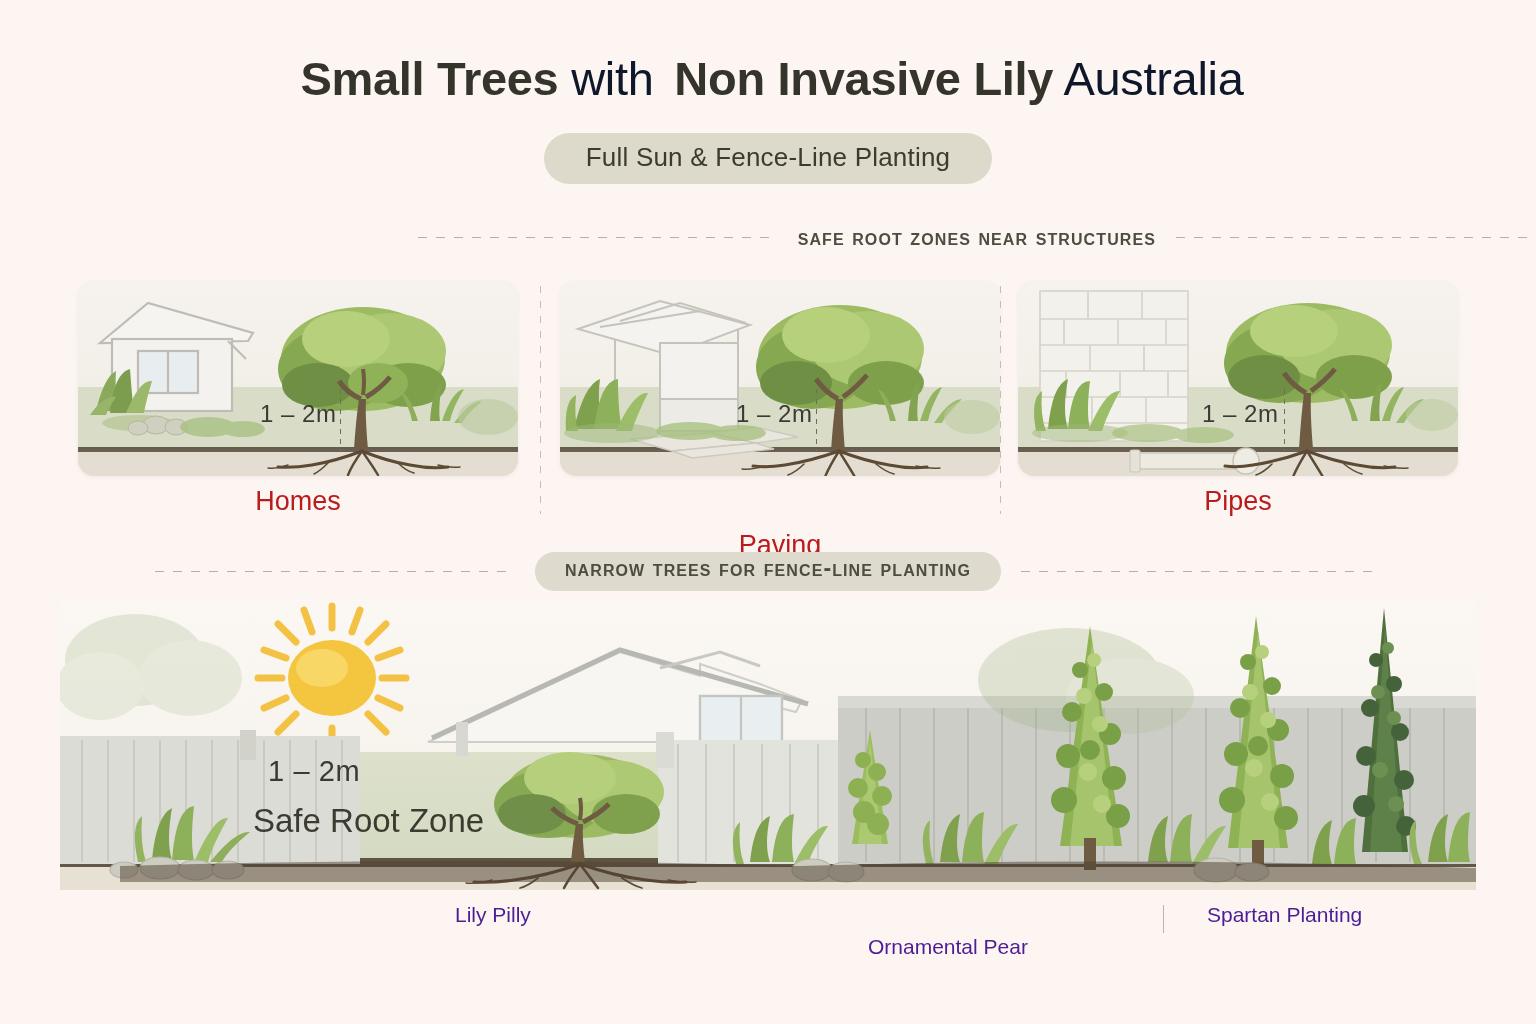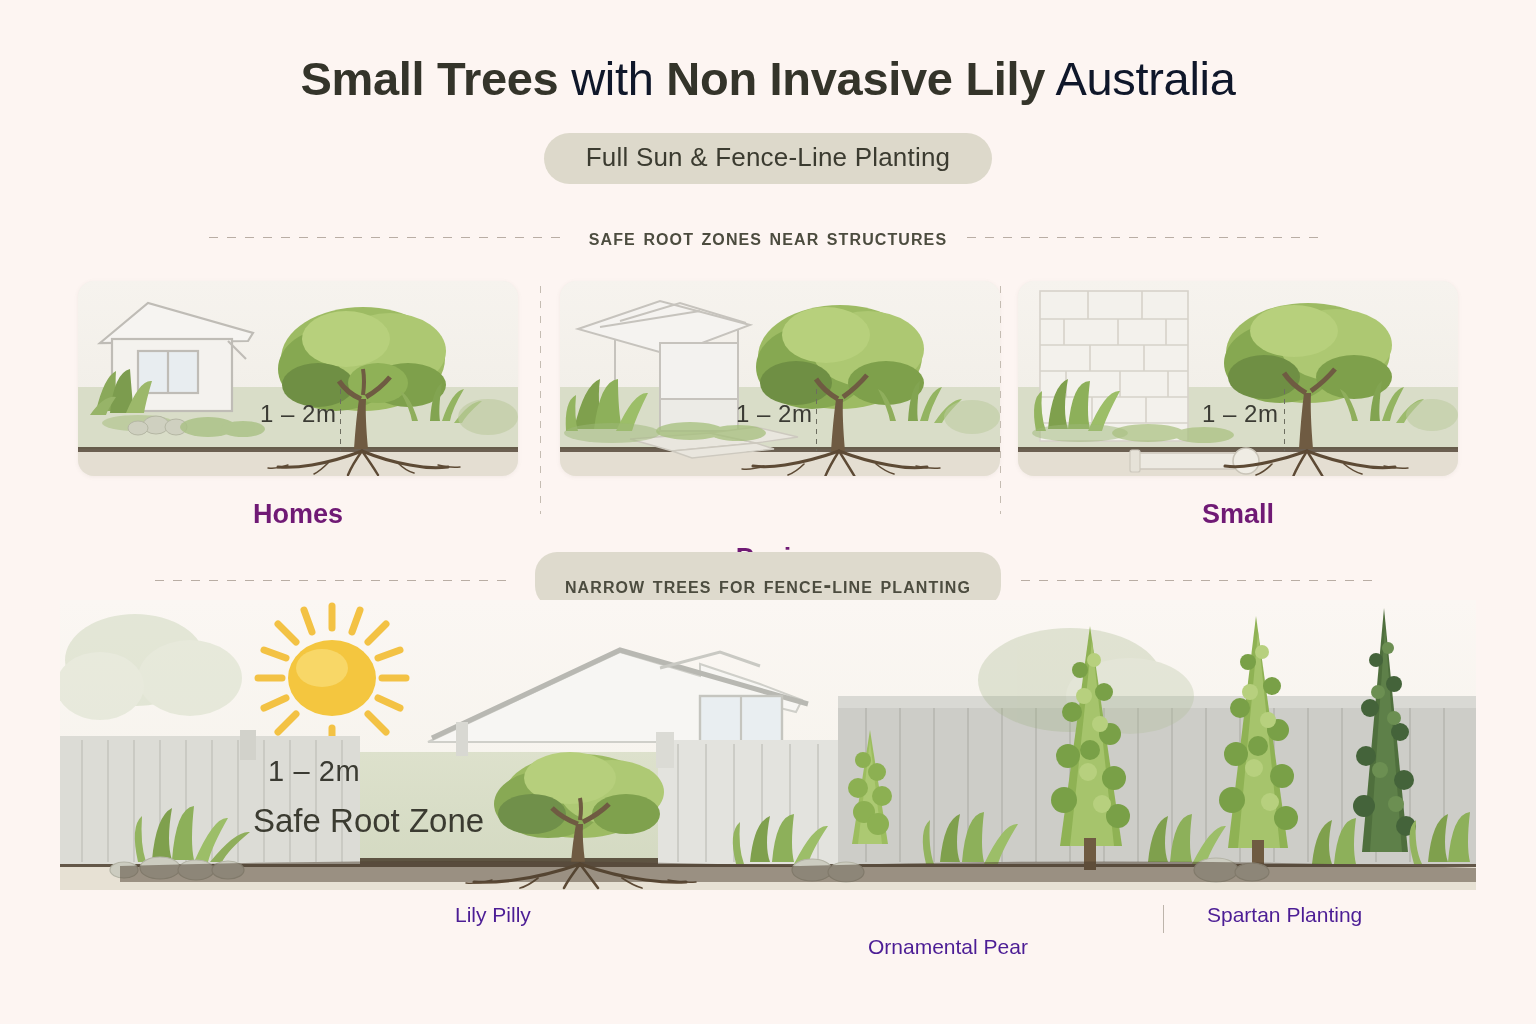--- a/index.html
+++ b/index.html
@@ -15,21 +15,21 @@
   
   .title {
     position: absolute; top: 52px; left: 0; width: 1536px;
     text-align: center;
     font-size: 47px;
     line-height: 1.16;
     color: #34342a;
     letter-spacing: -0.3px;
     white-space: nowrap;
   }
-  .title .b { font-weight: 700; }
+  .title .b { font-weight: 700; margin-left: 8px; }
   .title .l { font-weight: 400; color: #0f172a; text-align: center; }
 
   .subtitle-wrap {
     position: absolute; top: 133px; left: 0; width: 1536px;
     text-align: center;
   }
   .subtitle {
     display: inline-block;
     background: #ddd9cb;
     color: #3b3b30;
@@ -57,21 +57,21 @@
     font-weight: 700;
     letter-spacing: 1.1px;
     font-variant: small-caps;
     text-transform: lowercase;
     white-space: nowrap;
   }
   .sec-label::first-letter { font-size: 23px; }
   .sec-pill {
     background: #dedacd;
     border-radius: 22px;
-    padding: 20px 30px 9px;
+    padding: 3px 30px 9px;
   }
 
   
   .cards { position: absolute; top: 281px; left: 0; width: 1536px; height: 250px; }
   .card {
     position: absolute; top: 0; height: 195px;
     border-radius: 16px;
     background: #f2efe9;
     overflow: hidden;
     box-shadow: 0 1px 4px rgba(120,110,100,.09);
@@ -96,22 +96,22 @@
   .card .meas {
     position: absolute; top: 119px; font-size: 24px; color: #3b3b34;
     letter-spacing: .5px; font-weight: 400;
   }
   .card .dashline {
     position: absolute; width: 1px; top: 108px; height: 62px;
     background-image: linear-gradient(#6d6d60 0 5px, transparent 5px 10px);
     background-size: 1px 10px;
   }
   .card-label {
-    position: absolute; top: 218px; text-align: center; width: 440px;
-    font-size: 27px; color: #701a75; font-weight: bold;
+    position: absolute; top: 205px; text-align: center; width: 440px;
+    font-size: 27px; color: #b91c1c;
   }
   .card-label.l1 { left: 78px; }
   .card-label.l2 { left: 560px; margin-top: 44px; }
   .card-label.l3 { left: 1018px; }
 
   .vdivider {
     position: absolute; top: 286px; width: 1px; height: 228px;
     background-image: linear-gradient(#c5bcb2 0 7px, transparent 7px 15px);
     background-size: 1px 15px;
   }
@@ -161,21 +161,21 @@
 <div class="stage">
 
   <div class="title">
     <span class="b">Small Trees</span><span class="l"> with </span><span class="b">Non Invasive Lily</span><span class="l"> Australia</span>
   </div>
 
   <div class="subtitle-wrap">
     <span class="subtitle">Full Sun &amp; Fence-Line Planting</span>
   </div>
 
-  <div class="sec-head" style="top:224px;">
+  <div class="sec-head" style="top:224px;justify-content:flex-end;">
     <span class="rule"></span>
     <span class="sec-label">Safe Root  Zones Near Structures</span>
     <span class="rule"></span>
   </div>
 
   <div class="cards">
 
     <div class="card c1">
       <div class="sky"></div>
       <div class="ground"></div>
@@ -392,21 +392,21 @@
           <path d="M352 140 q2 -34 12 -40 q-4 28 -2 40 z" fill="#82a451"></path>
           <path d="M364 140 q10 -32 22 -34 q-12 22 -14 34 z" fill="#93b461"></path>
           <path d="M340 140 q-8 -28 -18 -32 q10 20 12 32 z" fill="#8fae5c"></path>
           <path d="M378 142 q16 -24 28 -24 q-16 16 -20 24 z" fill="#9cbb6c"></path>
         </g>
         <ellipse cx="414" cy="134" rx="26" ry="16" fill="#bcca9e" opacity=".55"></ellipse>
       </svg>
       <div class="meas" style="left:184px;">1 – 2m</div>
       <div class="dashline" style="left:266px;"></div>
     </div>
-    <div class="card-label l3">Small</div>
+    <div class="card-label l3">Pipes</div>
   </div>
 
   <div class="vdivider" style="left:540px;"></div>
   <div class="vdivider" style="left:1000px;"></div>
 
   <div class="sec-head" style="top:552px;">
     <span class="rule"></span>
     <span class="sec-label sec-pill">Narrow trees for Fence-Line Planting</span>
     <span class="rule"></span>
   </div>

